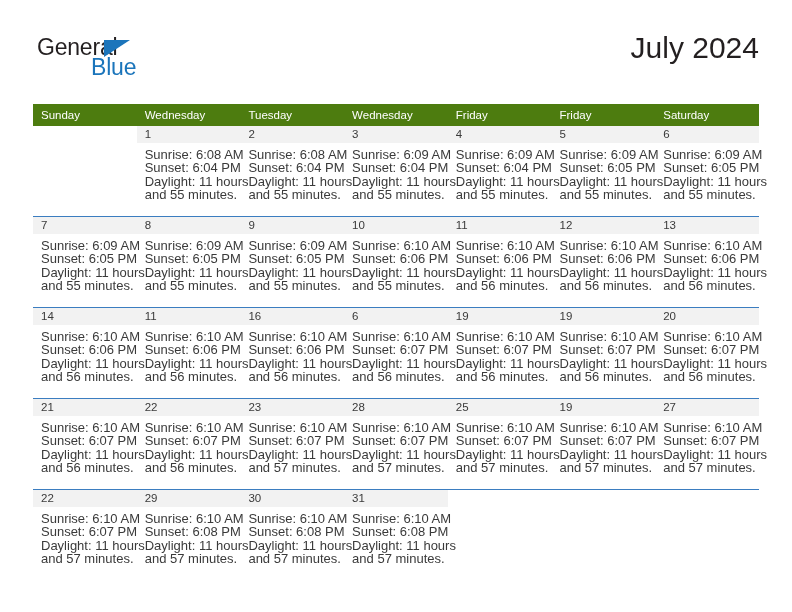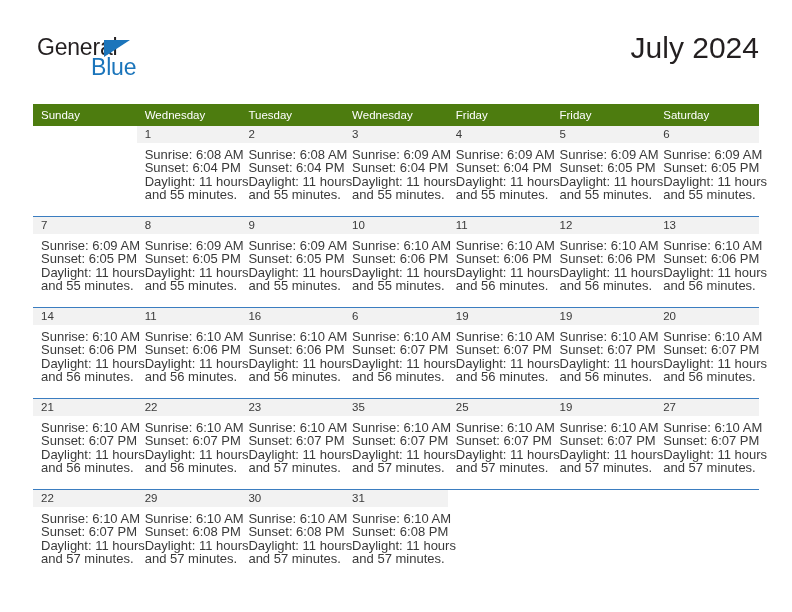--- a/index.html
+++ b/index.html
@@ -451,21 +451,21 @@
                 <div class="details">
                   <div>Sunrise: 6:10 AM</div>
                   <div>Sunset: 6:07 PM</div>
                   <div>Daylight: 11 hours</div>
                   <div>and 57 minutes.</div>
                 </div>
               </div>
             </td>
             <td>
               <div class="cell-inner">
-                <div class="daynum-band">35</div>
+                <div class="daynum-band">28</div>
                 <div class="details">
                   <div>Sunrise: 6:10 AM</div>
                   <div>Sunset: 6:07 PM</div>
                   <div>Daylight: 11 hours</div>
                   <div>and 57 minutes.</div>
                 </div>
               </div>
             </td>
             <td>
               <div class="cell-inner">

